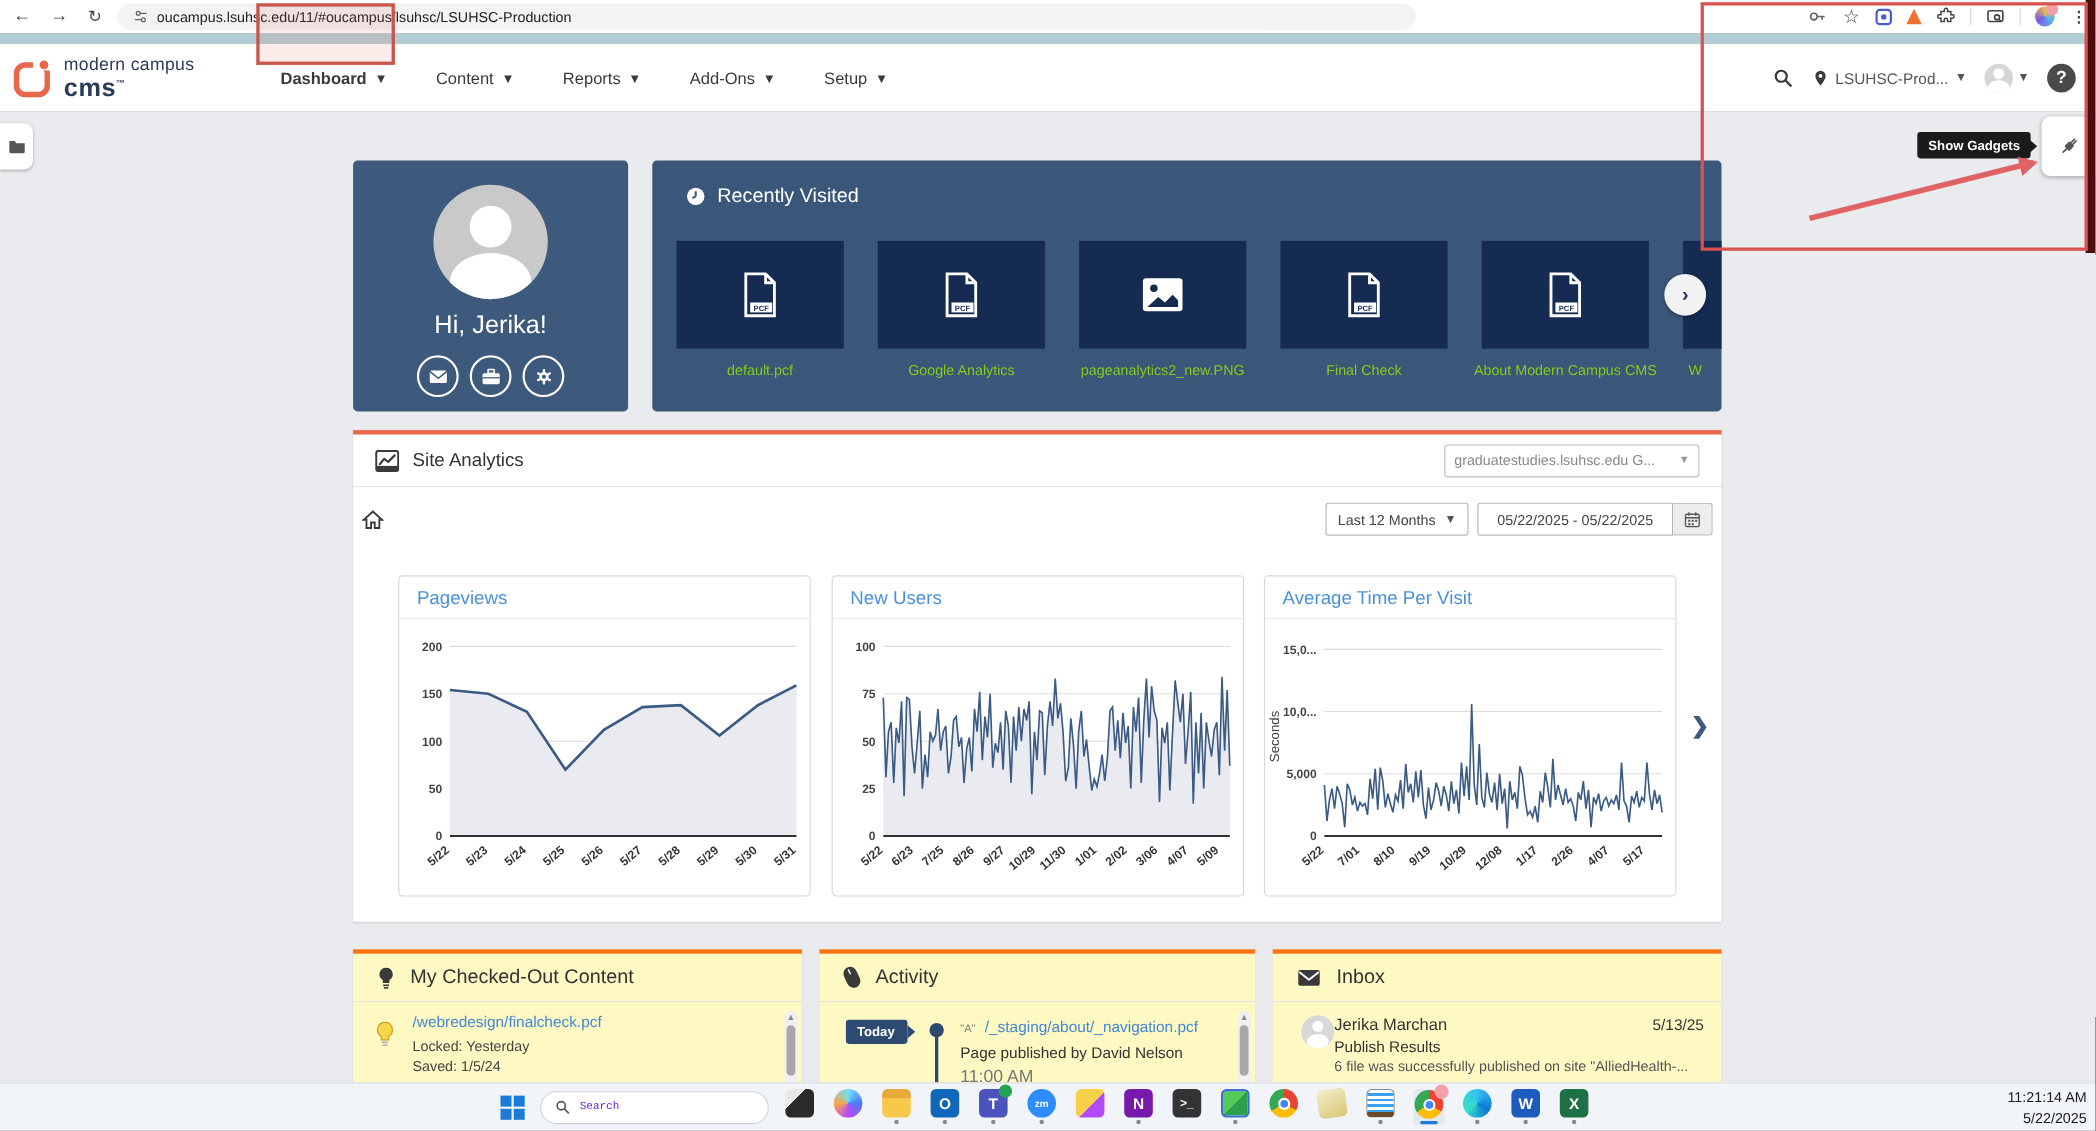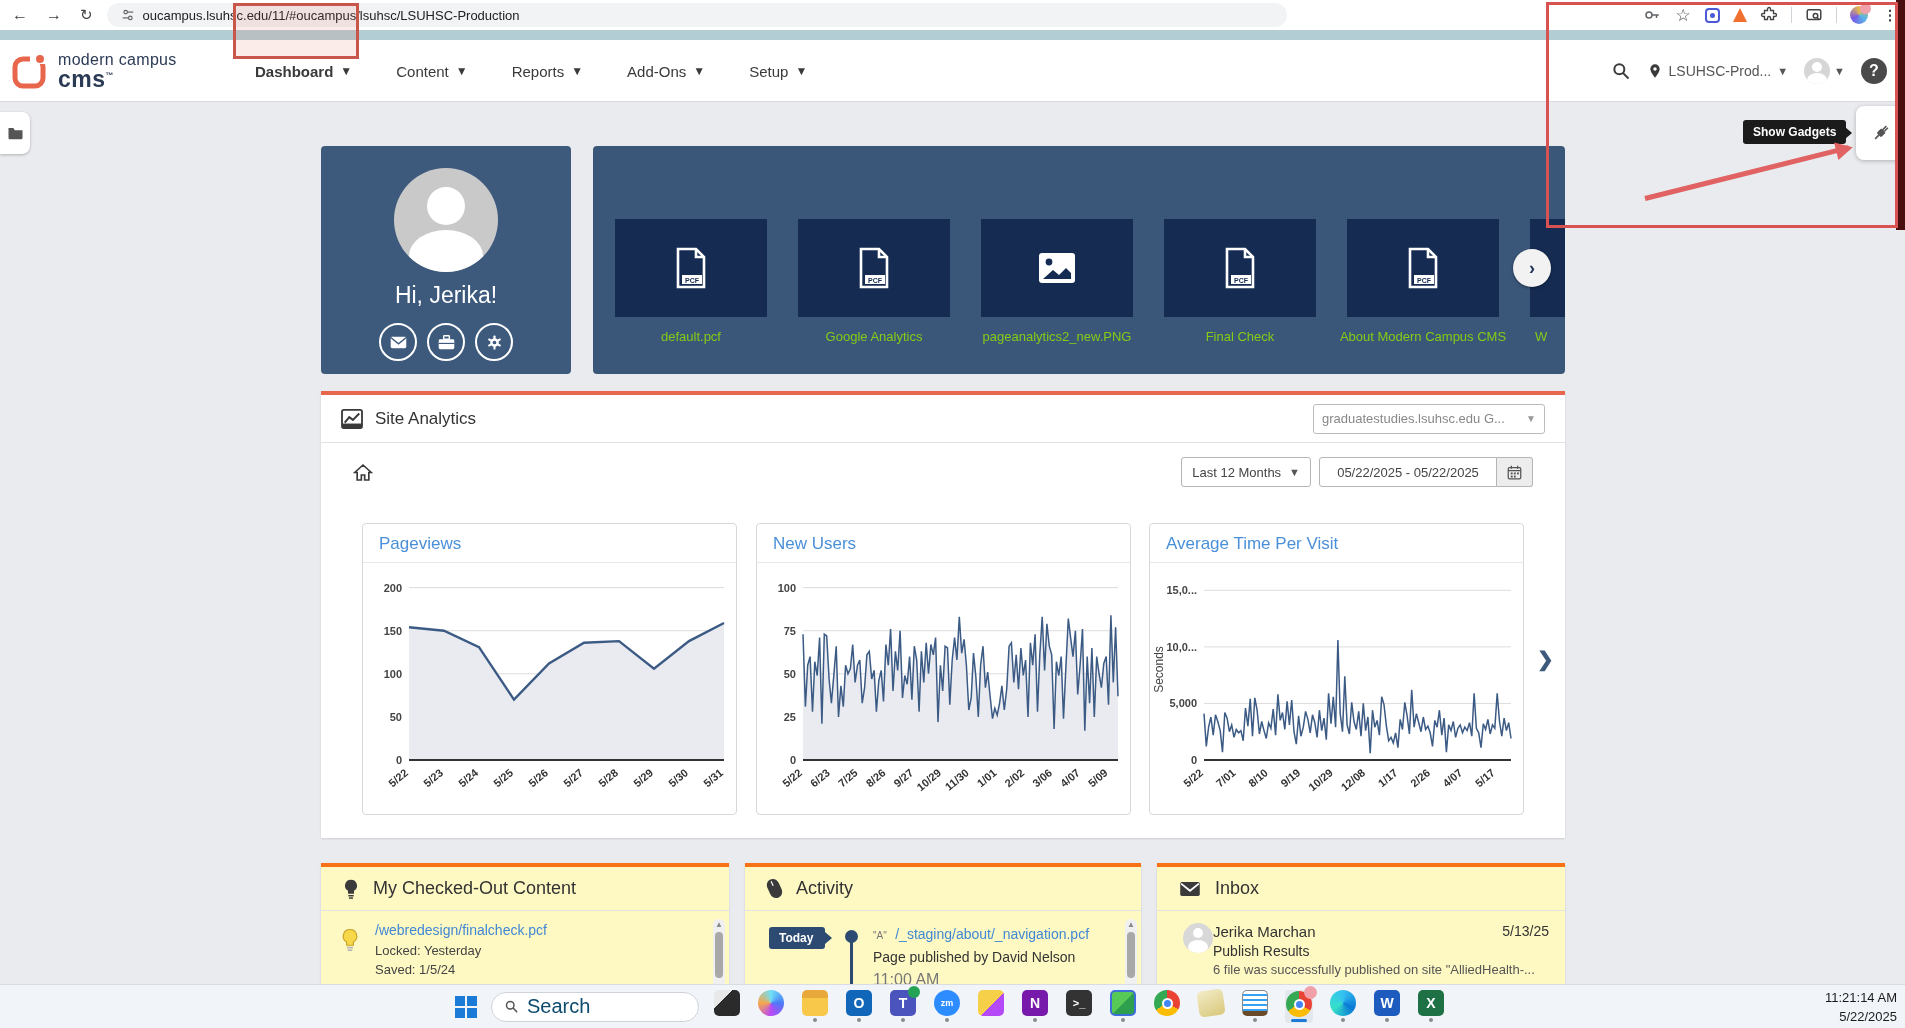--- a/index.html
+++ b/index.html
@@ -68,21 +68,21 @@
   .tile { position:absolute; top:73px; width:152px; height:98px; background:#152b52; display:flex; align-items:center; justify-content:center; cursor:pointer; }
   .tile-label { position:absolute; top:182px; width:170px; text-align:center; color:#84cc16; font-size:13px; line-height:1.35; cursor:pointer; }
   .next-circle { position:absolute; left:920px; top:103px; width:38px; height:38px; border-radius:50%; background:#f2f2f2; color:#1c3357; font-size:18px; font-weight:bold; display:flex; align-items:center; justify-content:center; box-shadow:0 1px 3px rgba(0,0,0,.4); cursor:pointer; }
 
   
   .analytics-card { position:absolute; left:321px; top:391px; width:1244px; height:447px; background:#fff; border-top:4px solid #e8664c; box-shadow:0 1px 2px rgba(0,0,0,.12); }
   .ac-header { height:48px; display:flex; align-items:center; padding:0 20px; border-bottom:1px solid #e2e2e2; }
   .ac-title { font-size:17px; color:#333; margin-left:12px; }
   .ac-site-select { margin-left:auto; width:232px; height:30px; border:1px solid #bbb; border-radius:3px; background:#fff; display:flex; align-items:center; padding:0 8px; font-size:13px; color:#888; cursor:pointer; }
   .ac-site-select .sel-arrow { margin-left:auto; font-size:10px; color:#999; }
-  .ac-toolbar { height:58px; display:flex; align-items:center; padding:0 32px; }
+  .ac-toolbar { height:58px; display:flex; align-items:center; padding:0 8px; }
   .ac-controls { margin-left:auto; display:flex; align-items:center; gap:8px; }
   .sel-box { height:30px; border:1px solid #b5b5b5; border-radius:3px; background:#fff; display:flex; align-items:center; gap:8px; padding:0 10px; font-size:13px; color:#444; cursor:pointer; }
   .date-box { height:30px; width:178px; border:1px solid #b5b5b5; border-radius:3px 0 0 3px; background:#fff; display:flex; align-items:center; justify-content:center; font-size:13px; color:#444; }
   .cal-btn { height:30px; width:36px; border:1px solid #b5b5b5; border-left:none; border-radius:0 3px 3px 0; background:#ededed; display:flex; align-items:center; justify-content:center; cursor:pointer; }
   .chart-card { position:absolute; top:128px; width:375px; height:292px; background:#fff; border:1px solid #d8d8d8; border-radius:4px; }
   .chart-title { font-size:17px; color:#4a90d9; padding:10px 16px 8px; border-bottom:1px solid #e8e8e8; }
   .ytick { font:bold 11px "Liberation Sans", sans-serif; fill:#444; }
   .xtick { font:bold 11px "Liberation Sans", sans-serif; fill:#333; }
   .ylab  { font:12px "Liberation Sans", sans-serif; fill:#444; }
   .carousel-next { position:absolute; left:1216px; top:252px; font-size:20px; font-weight:bold; color:#3d5a7d; cursor:pointer; }
@@ -112,21 +112,21 @@
   .msg-body { flex:1; min-width:0; }
   .msg-top { display:flex; font-size:15px; color:#333; }
   .msg-date { margin-left:auto; font-size:14px; color:#333; }
   .msg-subject { font-size:14px; color:#333; margin-top:3px; }
   .msg-preview { font-size:13px; color:#555; margin-top:3px; white-space:nowrap; overflow:hidden; text-overflow:ellipsis; }
 
   
   .taskbar { position:absolute; left:0; top:984px; width:1905px; height:44px; background:#f1f4f9; border-top:1px solid #d9dde3; display:flex; align-items:center; z-index:80; }
   .win-logo { margin-left:455px; width:22px; height:22px; display:grid; grid-template-columns:10px 10px; grid-gap:2px; cursor:pointer; }
   .win-logo i { background:#1d7bd8; width:10px; height:10px; }
-  .tb-search { margin-left:14px; width:208px; height:30px; background:#fff; border:1px solid #cfd3d9; border-radius:15px; display:flex; align-items:center; gap:8px; padding:0 12px; font-size:20px; color:#0c4a6e; cursor:text; }
+  .tb-search { margin-left:14px; width:208px; height:30px; background:#fff; border:1px solid #cfd3d9; border-radius:15px; display:flex; align-items:center; gap:8px; padding:0 12px; font-size:10px; color:#6d28d9; cursor:text;font-family:Liberation Mono, monospace; }
   .tb-icons { display:flex; align-items:flex-start; gap:16px; margin-left:14px; }
   .tb-ic { width:28px; display:flex; flex-direction:column; align-items:center; gap:2px; cursor:pointer; }
   .tb-ic .glyph { width:26px; height:26px; border-radius:5px; display:flex; align-items:center; justify-content:center; font-weight:bold; color:#fff; font-size:14px; }
   .tb-ic .dot { width:4px; height:4px; border-radius:50%; background:#8a8a8a; }
   .tb-ic .dot.none { background:transparent; }
   .tb-ic.active-app { background:#e3e8ef; border-radius:4px; padding:1px 2px; }
   .tb-ic.active-app .underline { width:16px; height:3px; border-radius:2px; background:#1d7bd8; }
   .clock { position:absolute; right:8px; top:4px; text-align:right; font-size:13px; color:#1b1b1b; line-height:1.45; }
 
   svg { display:block; }
@@ -280,20 +280,28 @@
               <rect x="10.5" y="2" width="3" height="20" rx="1" transform="rotate(120 12 12)"></rect>
               <circle cx="12" cy="12" r="6"></circle>
             </g>
             <circle cx="12" cy="12" r="2.6" fill="#3d5a7d"></circle>
           </svg>
       </div>
     </div>
   </div>
 
   <div class="recent-panel">
+    <div class="recent-header">
+      <svg width="19" height="19" viewBox="0 0 24 24">
+          <circle cx="12" cy="12" r="10" fill="#fff"></circle>
+          <line x1="12" y1="6" x2="12" y2="12" stroke="#3a5679" stroke-width="2.4"></line>
+          <line x1="12" y1="12" x2="8" y2="14" stroke="#3a5679" stroke-width="2.4"></line>
+        </svg>
+      <span>Recently Visited</span>
+    </div>
 
     <div class="tile" style="left:22px;">
       <svg width="34" height="42" viewBox="0 0 34 42">
           <path d="M4 2h18l8 8v30H4z" fill="none" stroke="#fff" stroke-width="2.6"></path>
           <path d="M22 2v8h8" fill="none" stroke="#fff" stroke-width="2.6"></path>
           <rect x="8" y="28" width="20" height="9" fill="#fff"></rect>
           <text x="18" y="35.5" text-anchor="middle" font-size="7" font-weight="bold" fill="#152b52">PCF</text>
         </svg>
     </div>
     <div class="tile" style="left:205px;">

